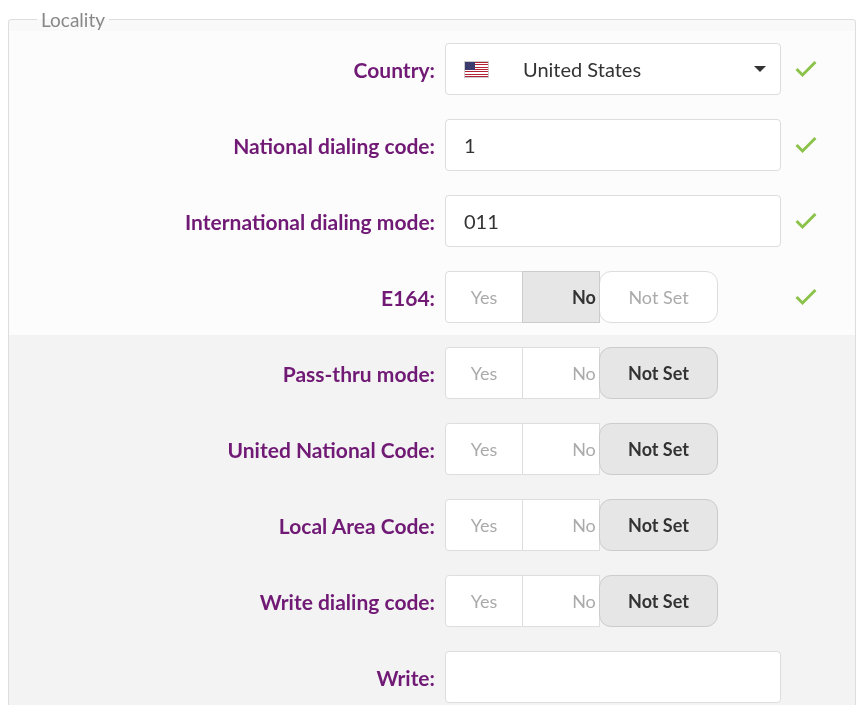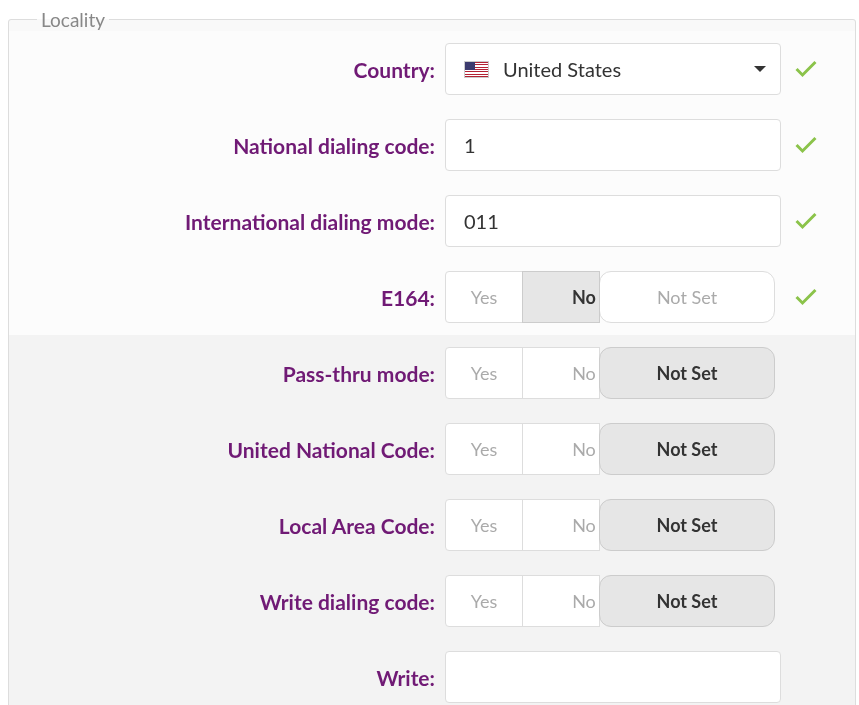--- a/index.html
+++ b/index.html
@@ -68,20 +68,21 @@
       width: 100%;
       height: 52px;
       border: 1px solid #ddd;
       border-radius: 4px;
       background: #fff;
       display: flex;
       align-items: center;
       padding: 0 14px 0 18px;
       cursor: pointer;
       position: relative;
+      gap: 20px;
     }
     .flag-icon {
       width: 25px;
       height: 17px;
       margin-right: 14px;
       display: inline-block;
       position: relative;
       background: linear-gradient(
         to bottom,
         #b22234 0%, #b22234 8%,
@@ -114,21 +115,21 @@
       flex: 1;
     }
     .caret {
       width: 0; height: 0;
       border-left: 6px solid transparent;
       border-right: 6px solid transparent;
       border-top: 6px solid #333;
     }
     .btn-group {
       display: flex;
-      width: 330px;
+      width: 273px;
     }
     .btn-seg {
       height: 52px;
       border: 1px solid #ddd;
       background: #fff;
       font-size: 18px;
       color: #aaa;
       cursor: pointer;
       display: flex;
       align-items: center;

